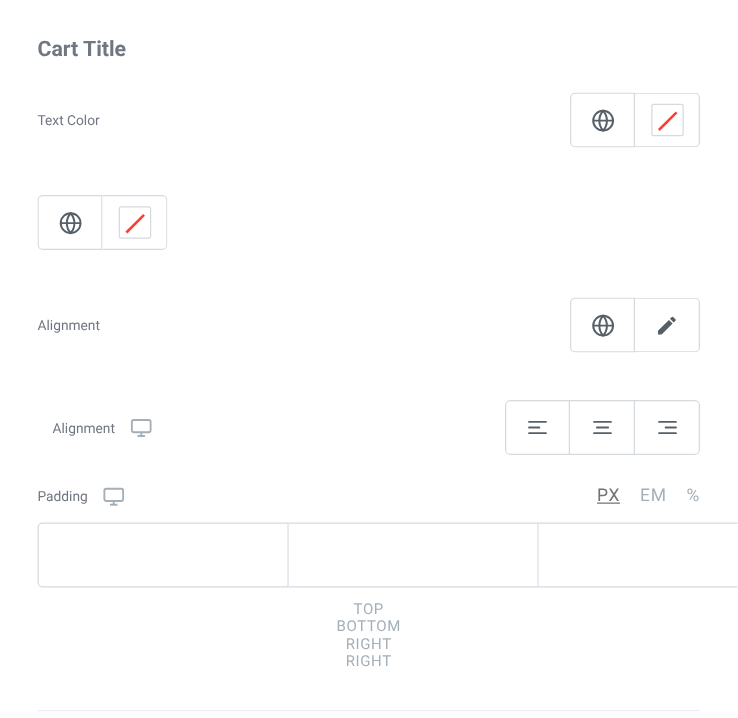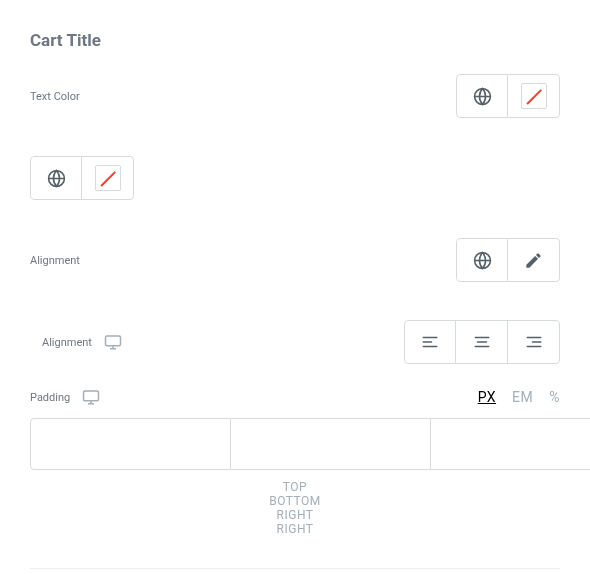--- a/index.html
+++ b/index.html
@@ -76,21 +76,21 @@
       display: flex;
       gap: 16px;
       font-size: 14px;
       letter-spacing: 0.5px;
       color: #a4afb7;
     }
     .unit-switch span {
       cursor: pointer;
     }
     .unit-switch .active {
-      color: #000000;
+      color: #737373;
       text-decoration: underline;
     }
     .padding-row {
       display: flex;
       border-radius: 4px;
       margin-bottom: 10px;
     }
     .padding-input {
       flex: 1;
       height: 52px;

